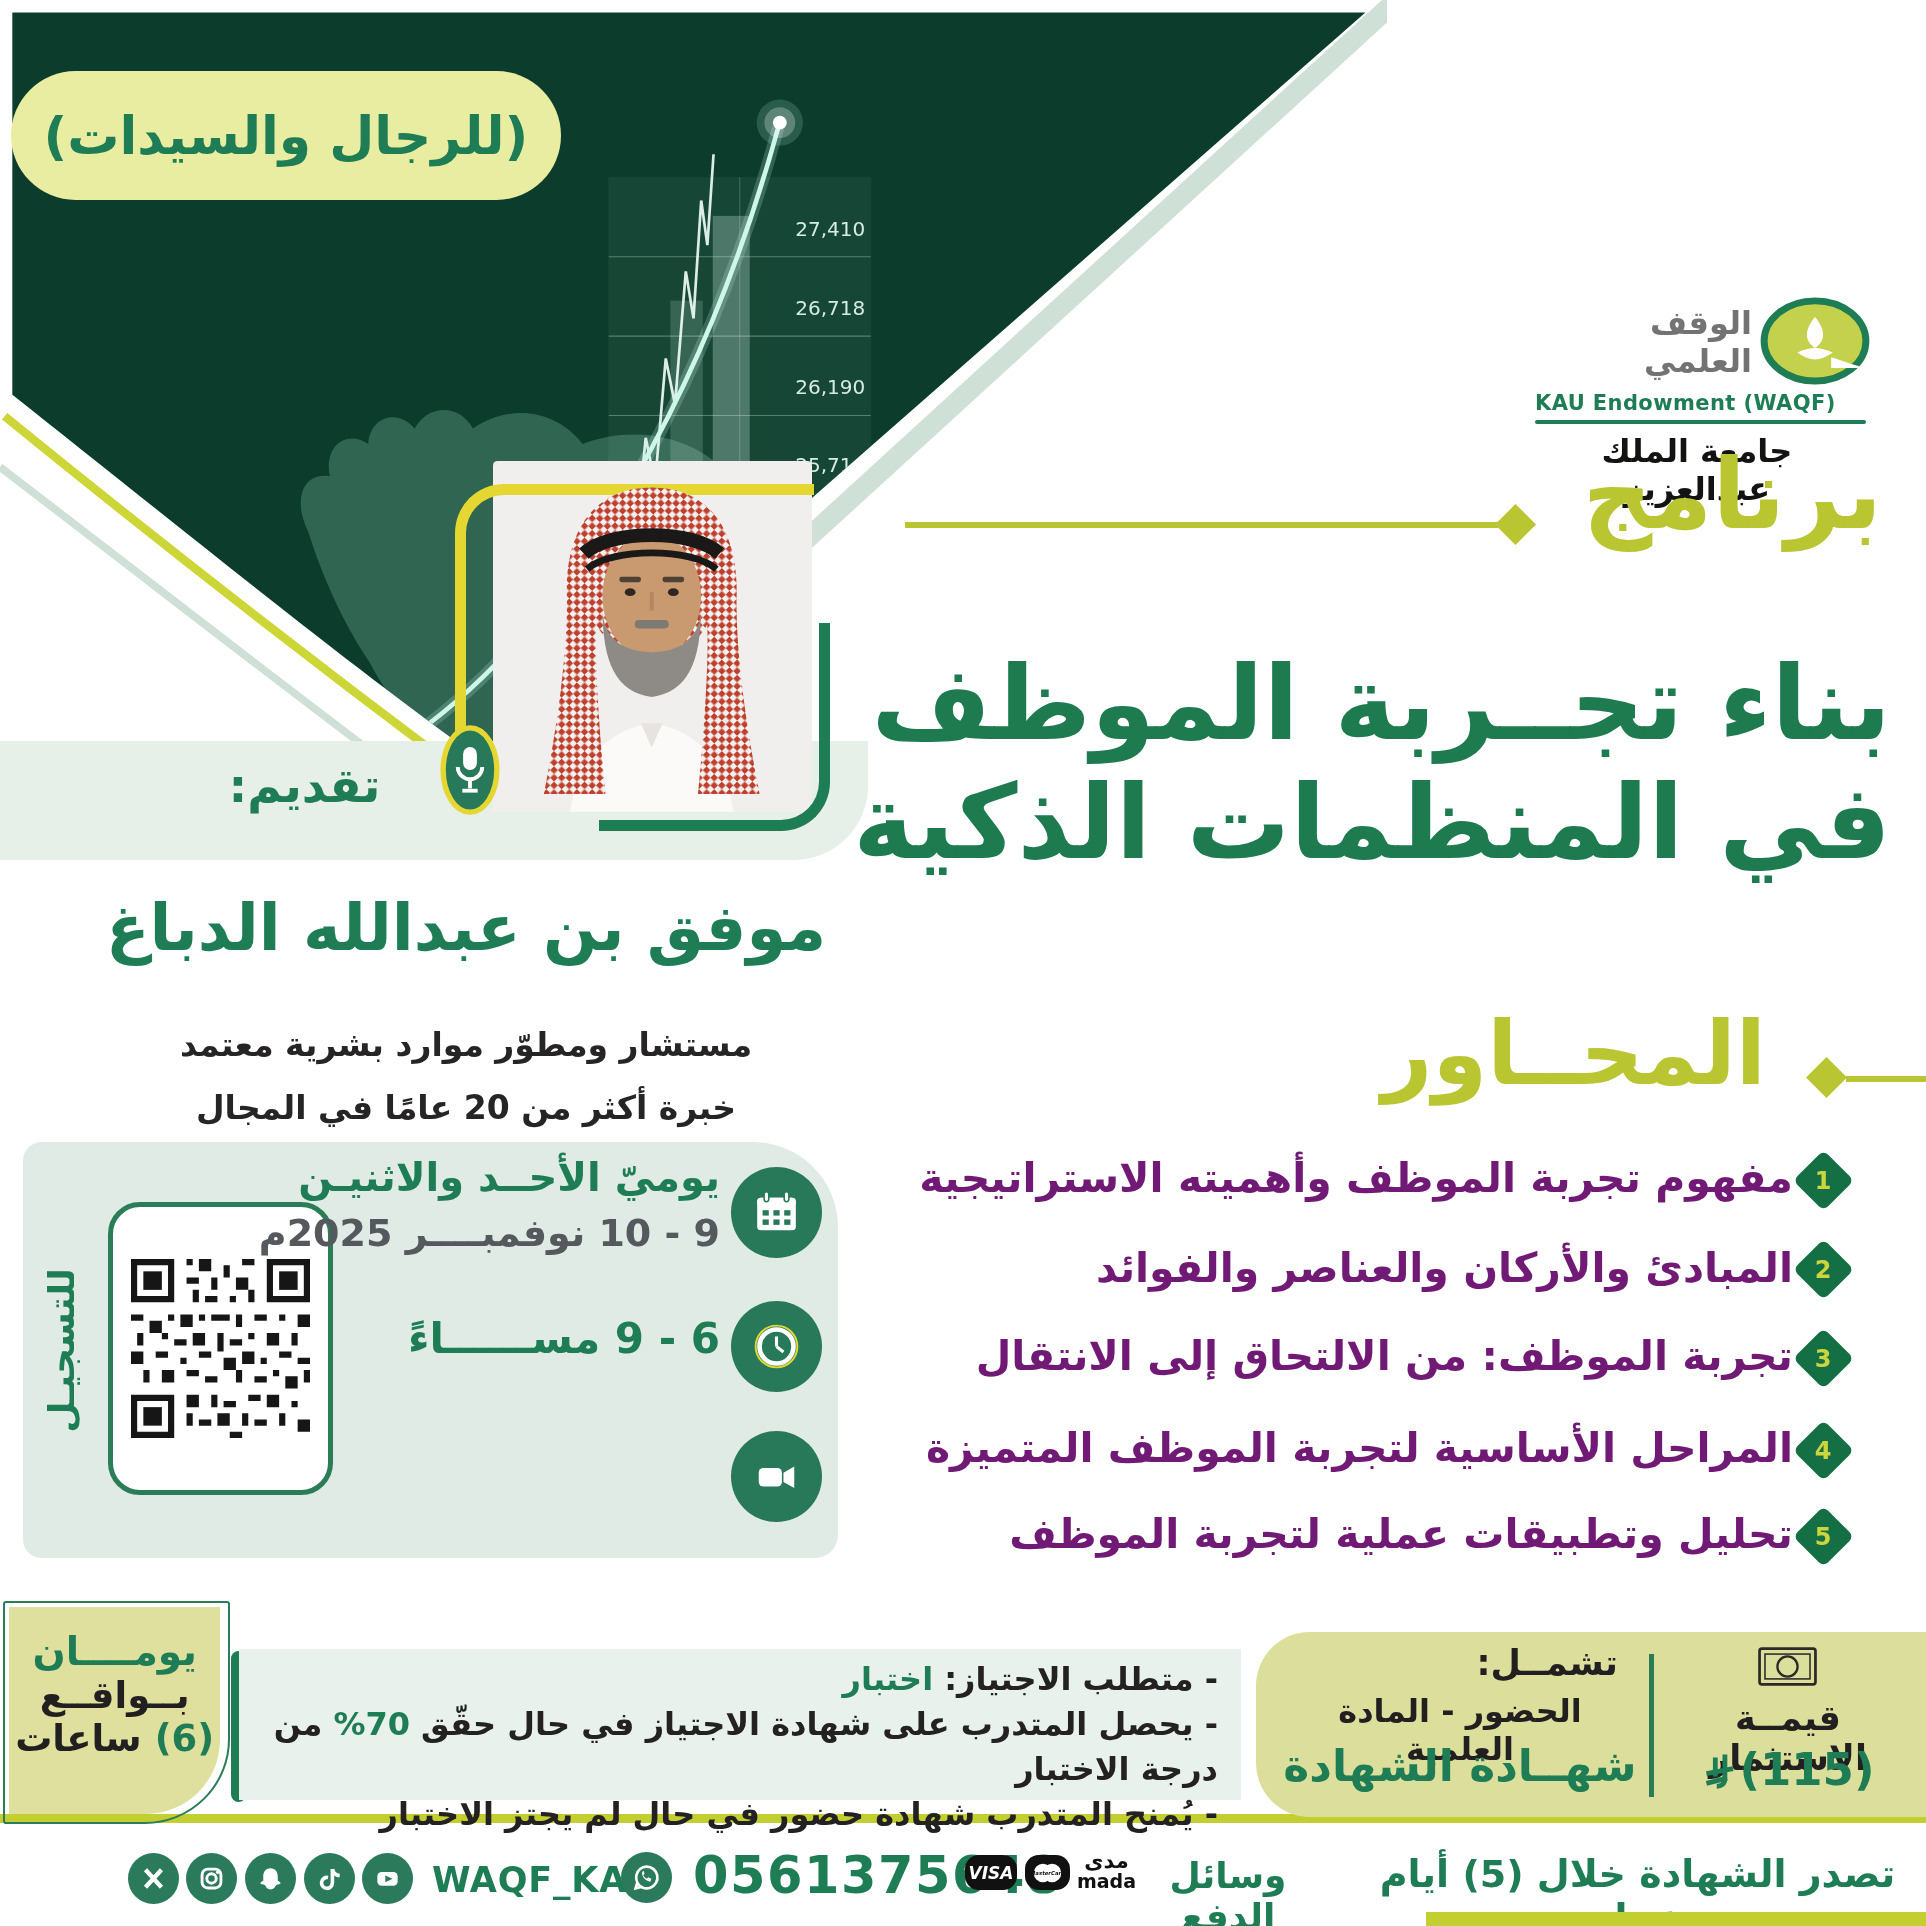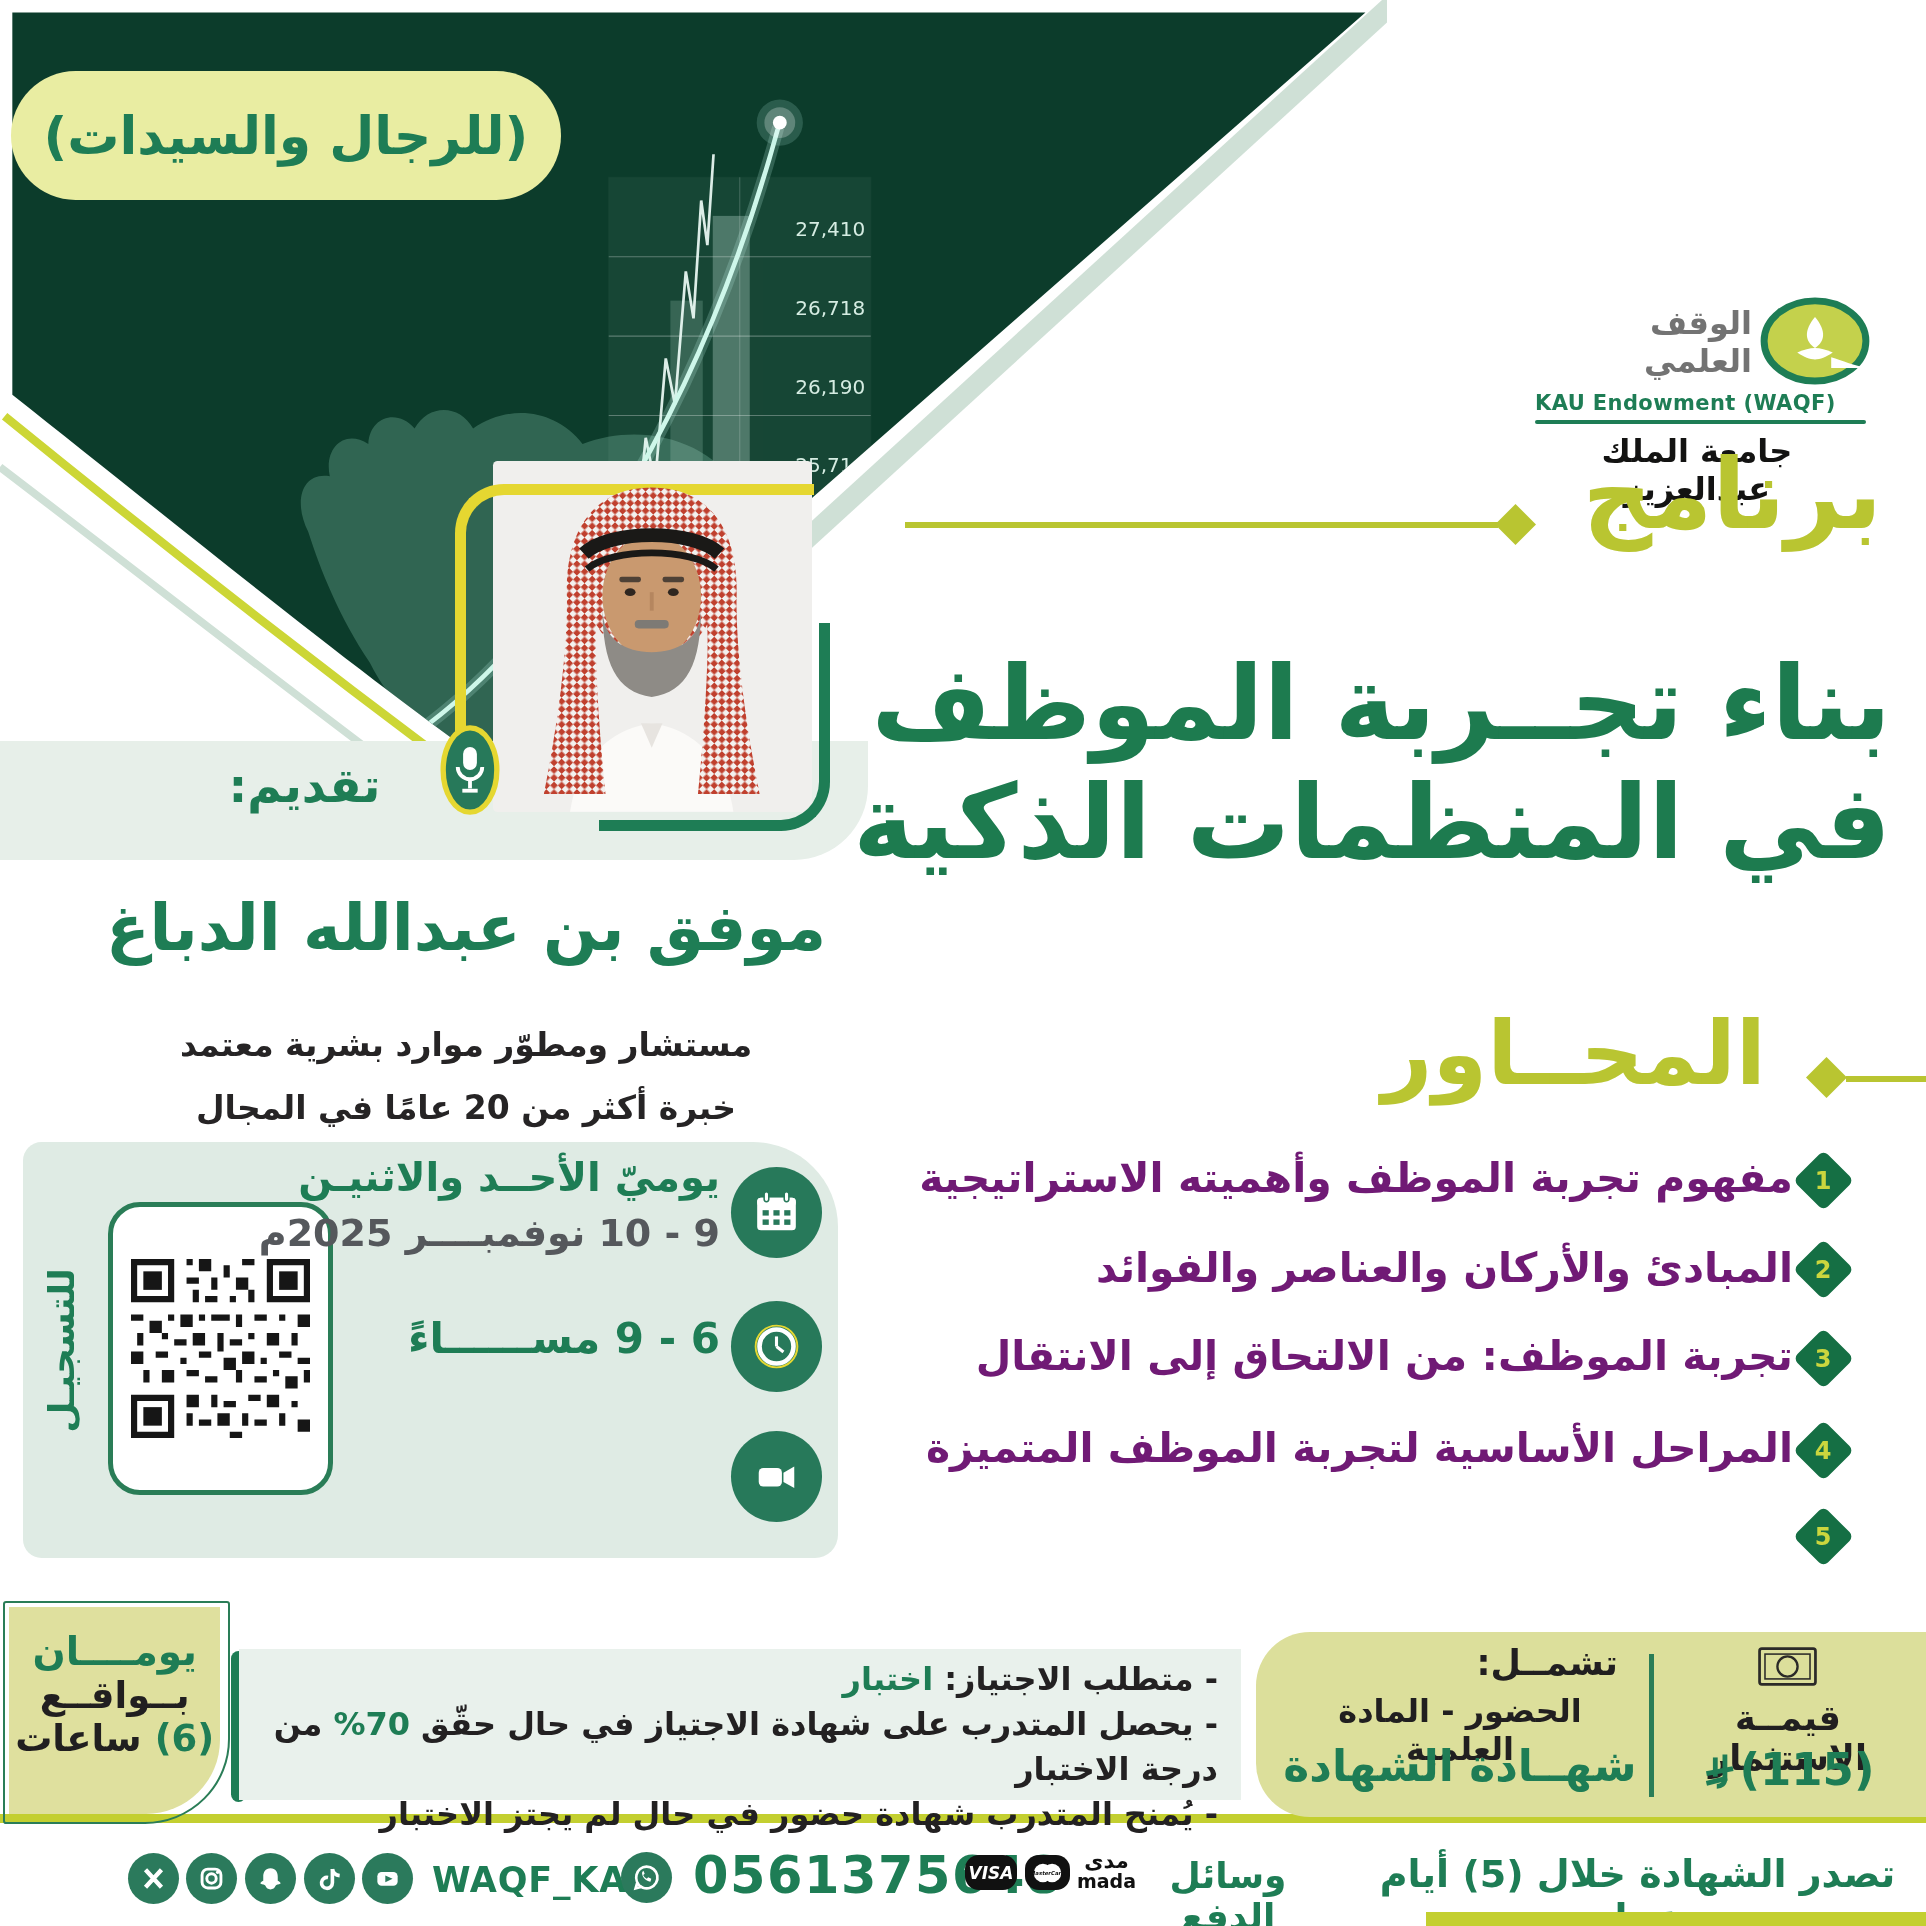--- a/index.html
+++ b/index.html
@@ -274,20 +274,21 @@
   <div class="abs t-item-text rtl b" style="right:133px;top:1332px;width:1156px;">تجربة الموظف: من الالتحاق إلى الانتقال</div>
 
   <div class="abs t-diamond" style="left:1802px;top:1429px;">
       <span class="t-num">4</span>
     </div>
   <div class="abs t-item-text rtl b" style="right:133px;top:1424px;width:1156px;">المراحل الأساسية لتجربة الموظف المتميزة</div>
 
   <div class="abs t-diamond" style="left:1802px;top:1515px;">
       <span class="t-num">5</span>
     </div>
+  <div class="abs t-item-text rtl b" style="right:133px;top:1510px;width:1156px;">تحليل وتطبيقات عملية لتجربة الموظف</div>
 
   <div class="abs yellow-line"></div>
 
   <div class="abs dur-outline"></div>
   <div class="abs dur-box rtl b">
     <div class="green" style="margin-top:21.6px;font-size:39px;">يومــــان</div>
     <div class="dark" style="font-size:37px;">بــواقــع</div>
     <div style="font-size:37px;">
       <span class="green">(6)</span>
       <span class="dark">ساعات</span>

